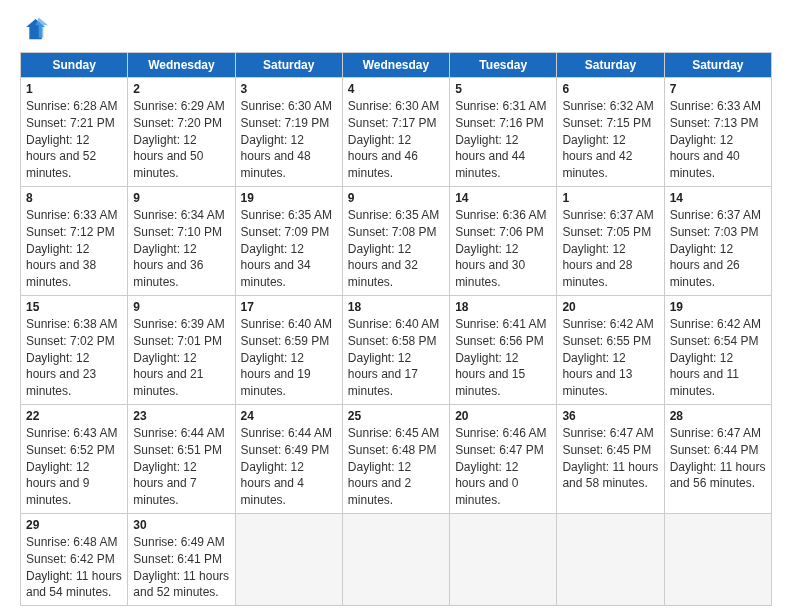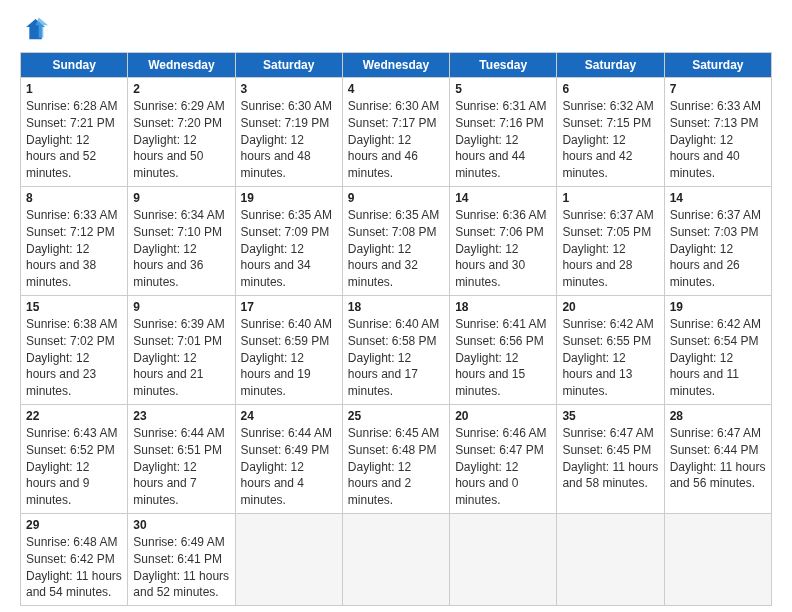--- a/index.html
+++ b/index.html
@@ -164,21 +164,21 @@
           <td><span class="day-num">18</span><span class="day-info">Sunrise: 6:41 AM<br>Sunset: 6:56 PM<br>Daylight: 12 hours and 15 minutes.</span></td>
           <td><span class="day-num">20</span><span class="day-info">Sunrise: 6:42 AM<br>Sunset: 6:55 PM<br>Daylight: 12 hours and 13 minutes.</span></td>
           <td><span class="day-num">19</span><span class="day-info">Sunrise: 6:42 AM<br>Sunset: 6:54 PM<br>Daylight: 12 hours and 11 minutes.</span></td>
         </tr>
         <tr>
           <td><span class="day-num">22</span><span class="day-info">Sunrise: 6:43 AM<br>Sunset: 6:52 PM<br>Daylight: 12 hours and 9 minutes.</span></td>
           <td><span class="day-num">23</span><span class="day-info">Sunrise: 6:44 AM<br>Sunset: 6:51 PM<br>Daylight: 12 hours and 7 minutes.</span></td>
           <td><span class="day-num">24</span><span class="day-info">Sunrise: 6:44 AM<br>Sunset: 6:49 PM<br>Daylight: 12 hours and 4 minutes.</span></td>
           <td><span class="day-num">25</span><span class="day-info">Sunrise: 6:45 AM<br>Sunset: 6:48 PM<br>Daylight: 12 hours and 2 minutes.</span></td>
           <td><span class="day-num">20</span><span class="day-info">Sunrise: 6:46 AM<br>Sunset: 6:47 PM<br>Daylight: 12 hours and 0 minutes.</span></td>
-          <td><span class="day-num">35</span><span class="day-info">Sunrise: 6:47 AM<br>Sunset: 6:45 PM<br>Daylight: 11 hours and 58 minutes.</span></td>
+          <td><span class="day-num">36</span><span class="day-info">Sunrise: 6:47 AM<br>Sunset: 6:45 PM<br>Daylight: 11 hours and 58 minutes.</span></td>
           <td><span class="day-num">28</span><span class="day-info">Sunrise: 6:47 AM<br>Sunset: 6:44 PM<br>Daylight: 11 hours and 56 minutes.</span></td>
         </tr>
         <tr>
           <td><span class="day-num">29</span><span class="day-info">Sunrise: 6:48 AM<br>Sunset: 6:42 PM<br>Daylight: 11 hours and 54 minutes.</span></td>
           <td><span class="day-num">30</span><span class="day-info">Sunrise: 6:49 AM<br>Sunset: 6:41 PM<br>Daylight: 11 hours and 52 minutes.</span></td>
           <td class="empty"></td>
           <td class="empty"></td>
           <td class="empty"></td>
           <td class="empty"></td>
           <td class="empty"></td>

